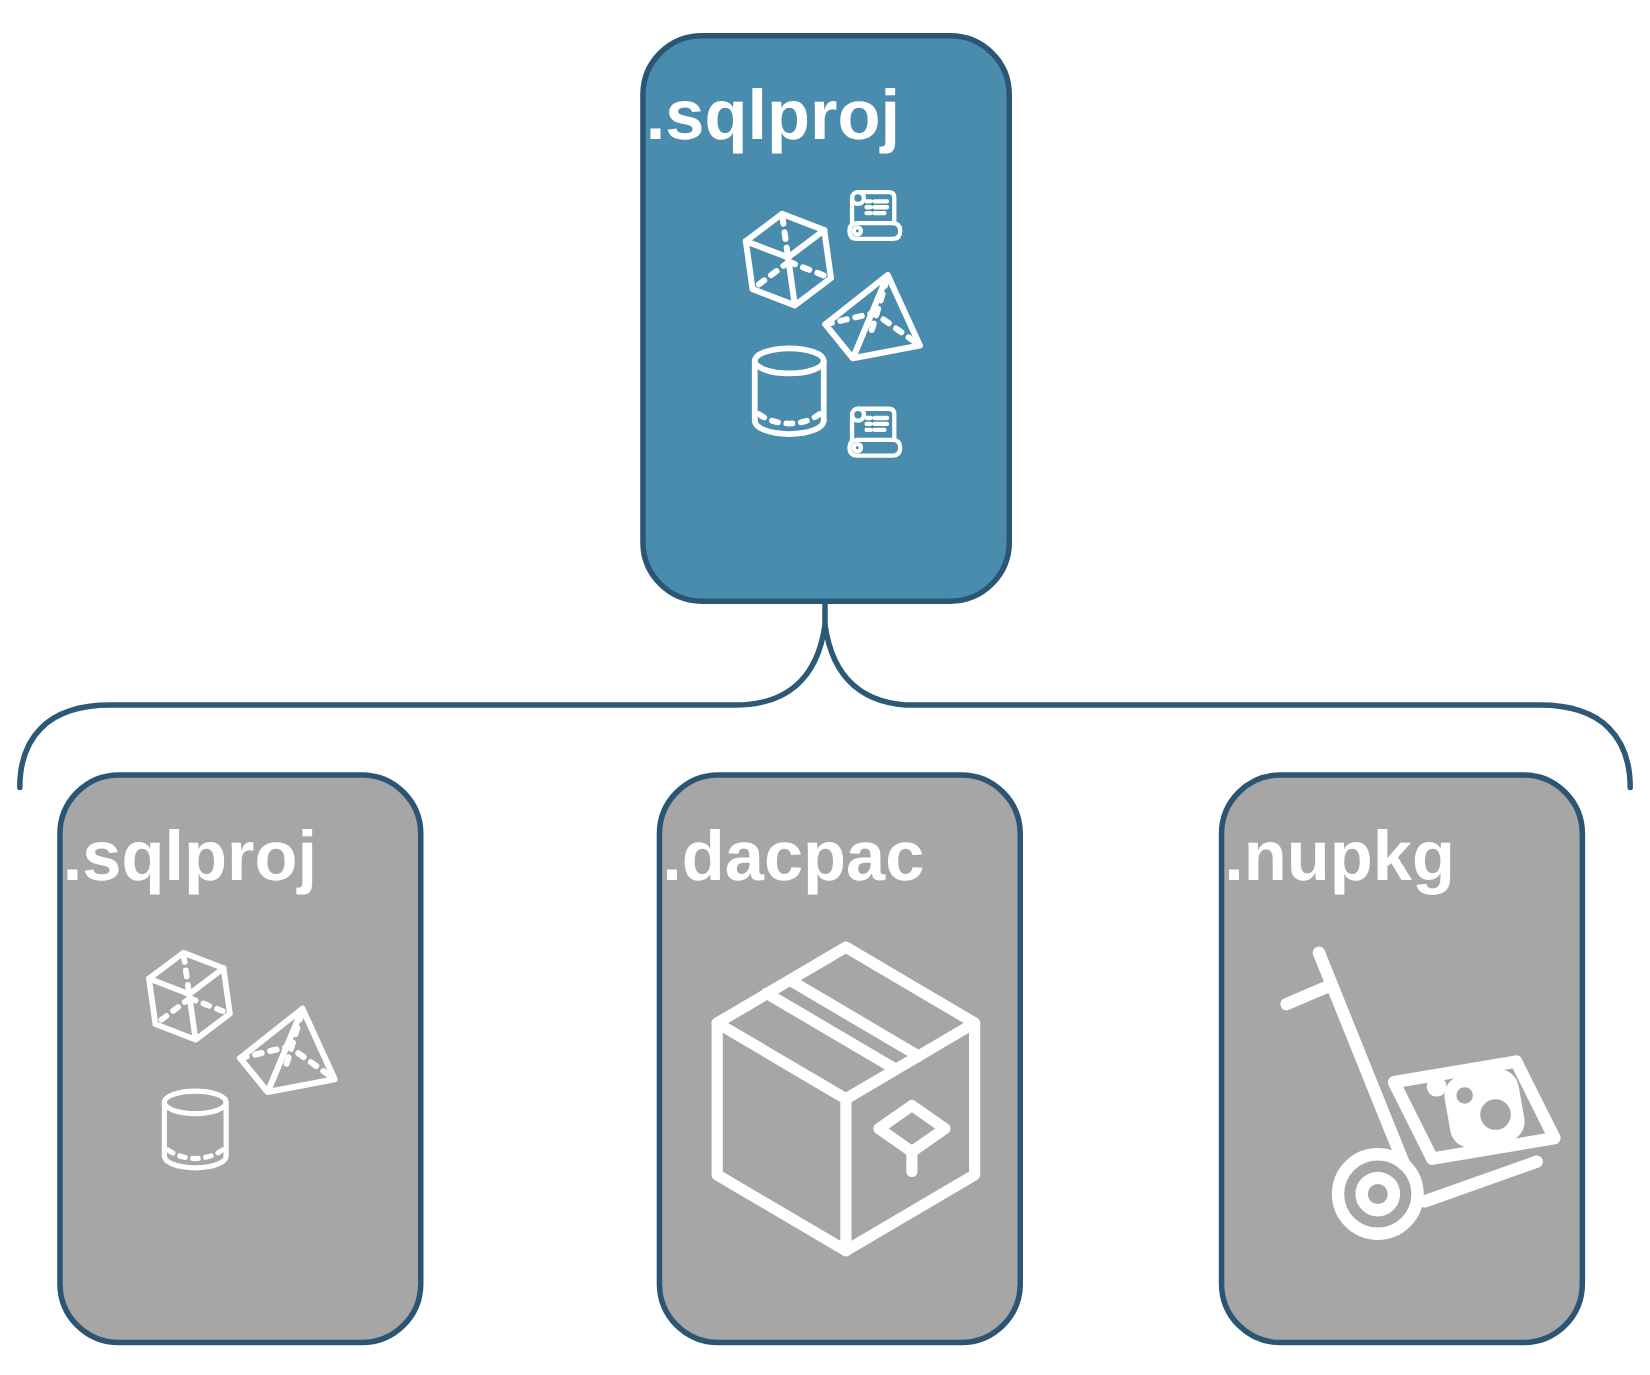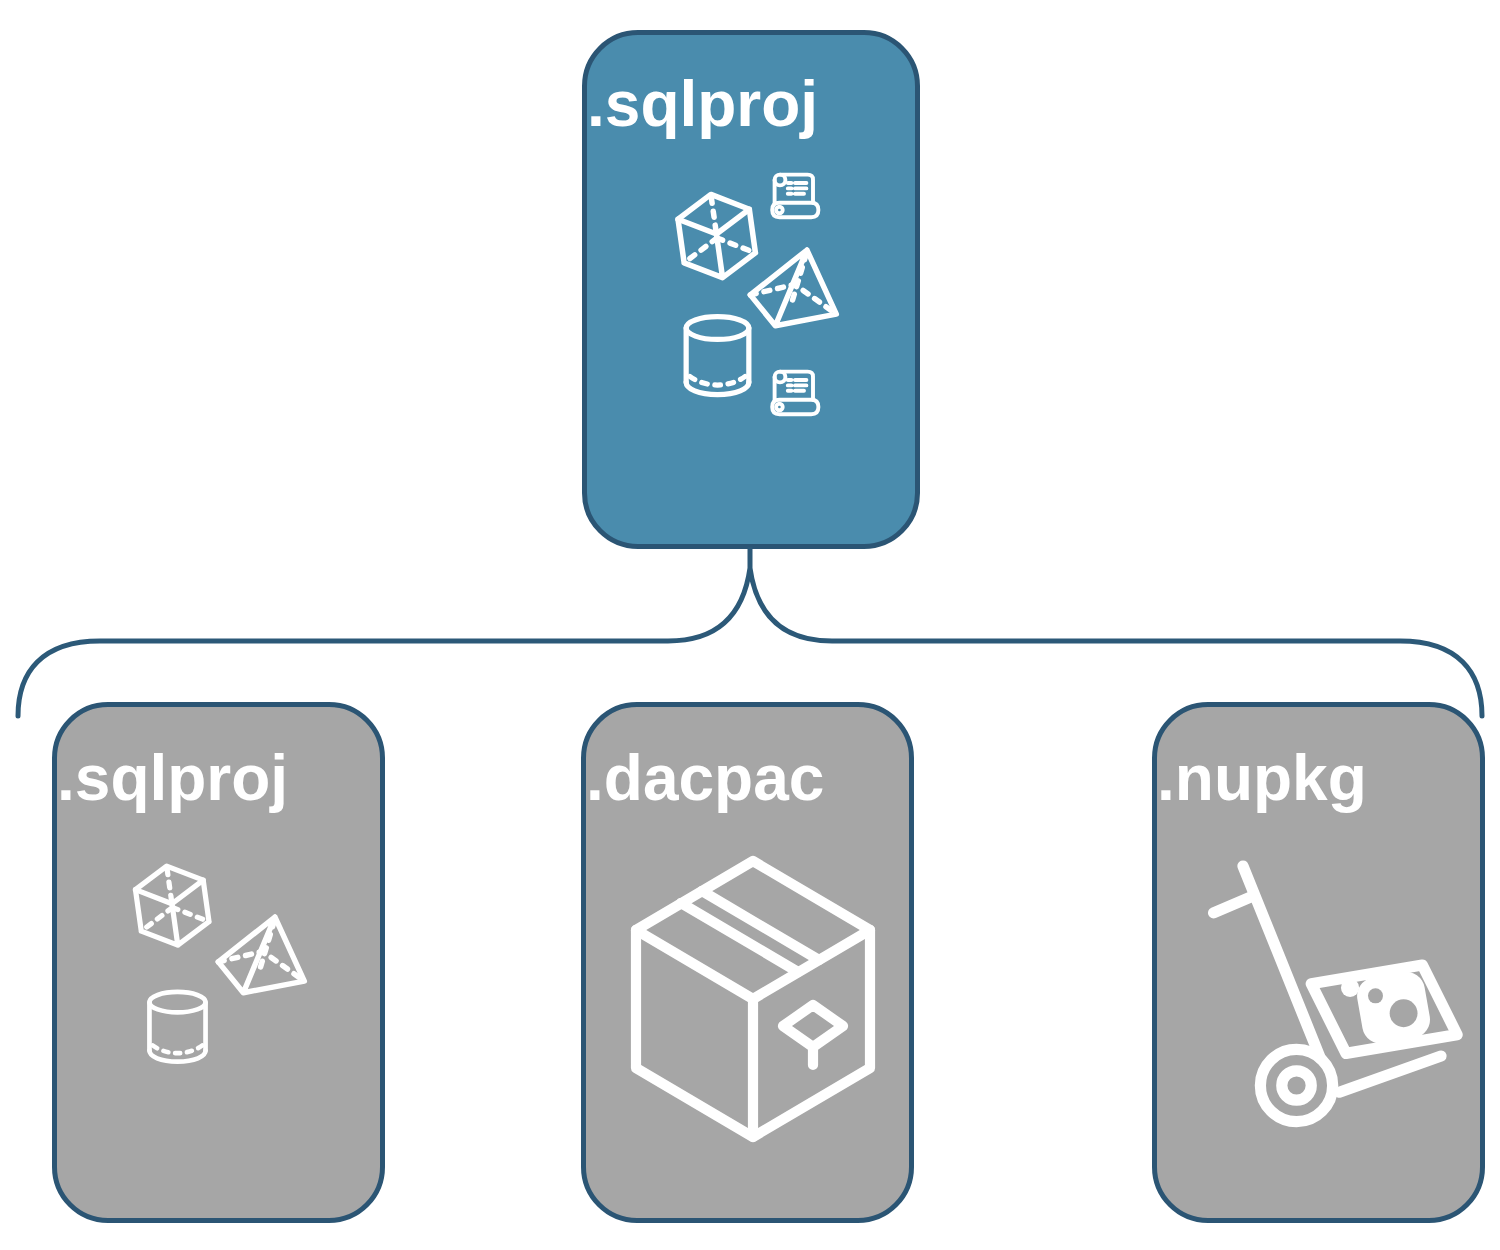--- a/index.html
+++ b/index.html
@@ -7,22 +7,22 @@
     position:relative;width:1500px;height:1250px;background:var(--background,#fff);
     font-family:"Liberation Sans",sans-serif;overflow:hidden;
   }
   .node{
     position:absolute;box-sizing:border-box;text-align:left;
     border:5px solid var(--border-color,#2B5574);border-radius:56px;
   }
   .node.root{left:582px;top:30px;width:338px;height:519px;background:var(--root-fill,#4A8CAD);}
   .node.child{top:702px;width:333px;height:521px;background:var(--child-fill,#A6A6A6);}
   #child-sqlproj{left:52px;}
-  #child-dacpac{left:581px;}
-  #child-nupkg{left:1152px;}
+  #child-dacpac{left:597px;}
+  #child-nupkg{left:1108px;}
   .node-label{
     margin-top:36px;font-size:64px;font-weight:bold;color:var(--icon-color,#fff);
     line-height:1.05;letter-spacing:0;
   }
   .node.child .node-label{margin-top:38px;}
   .icon-cluster{position:absolute;}
   .conn-label{
     position:absolute;left:756px;top:576px;font-size:45px;font-weight:bold;
     color:var(--line-color,#2C5978);white-space:nowrap;
   }

